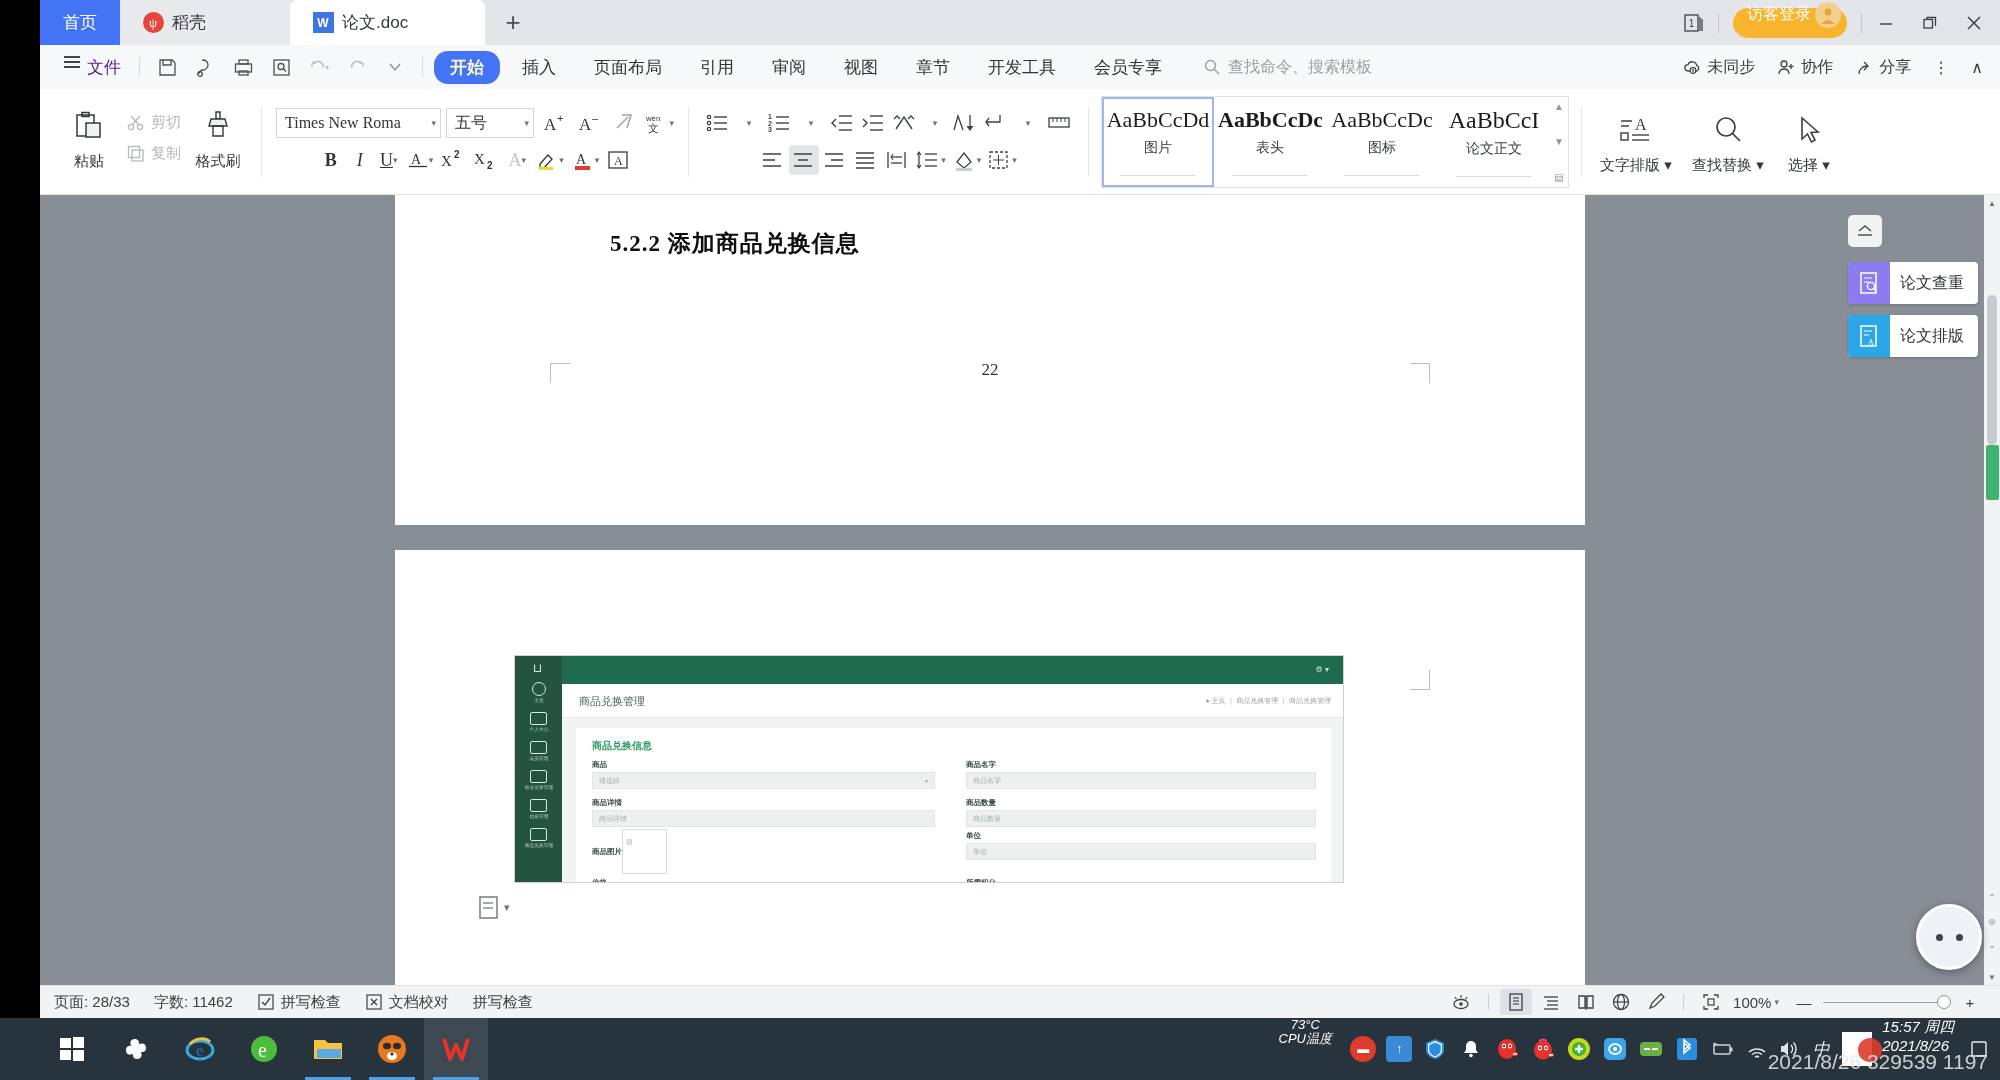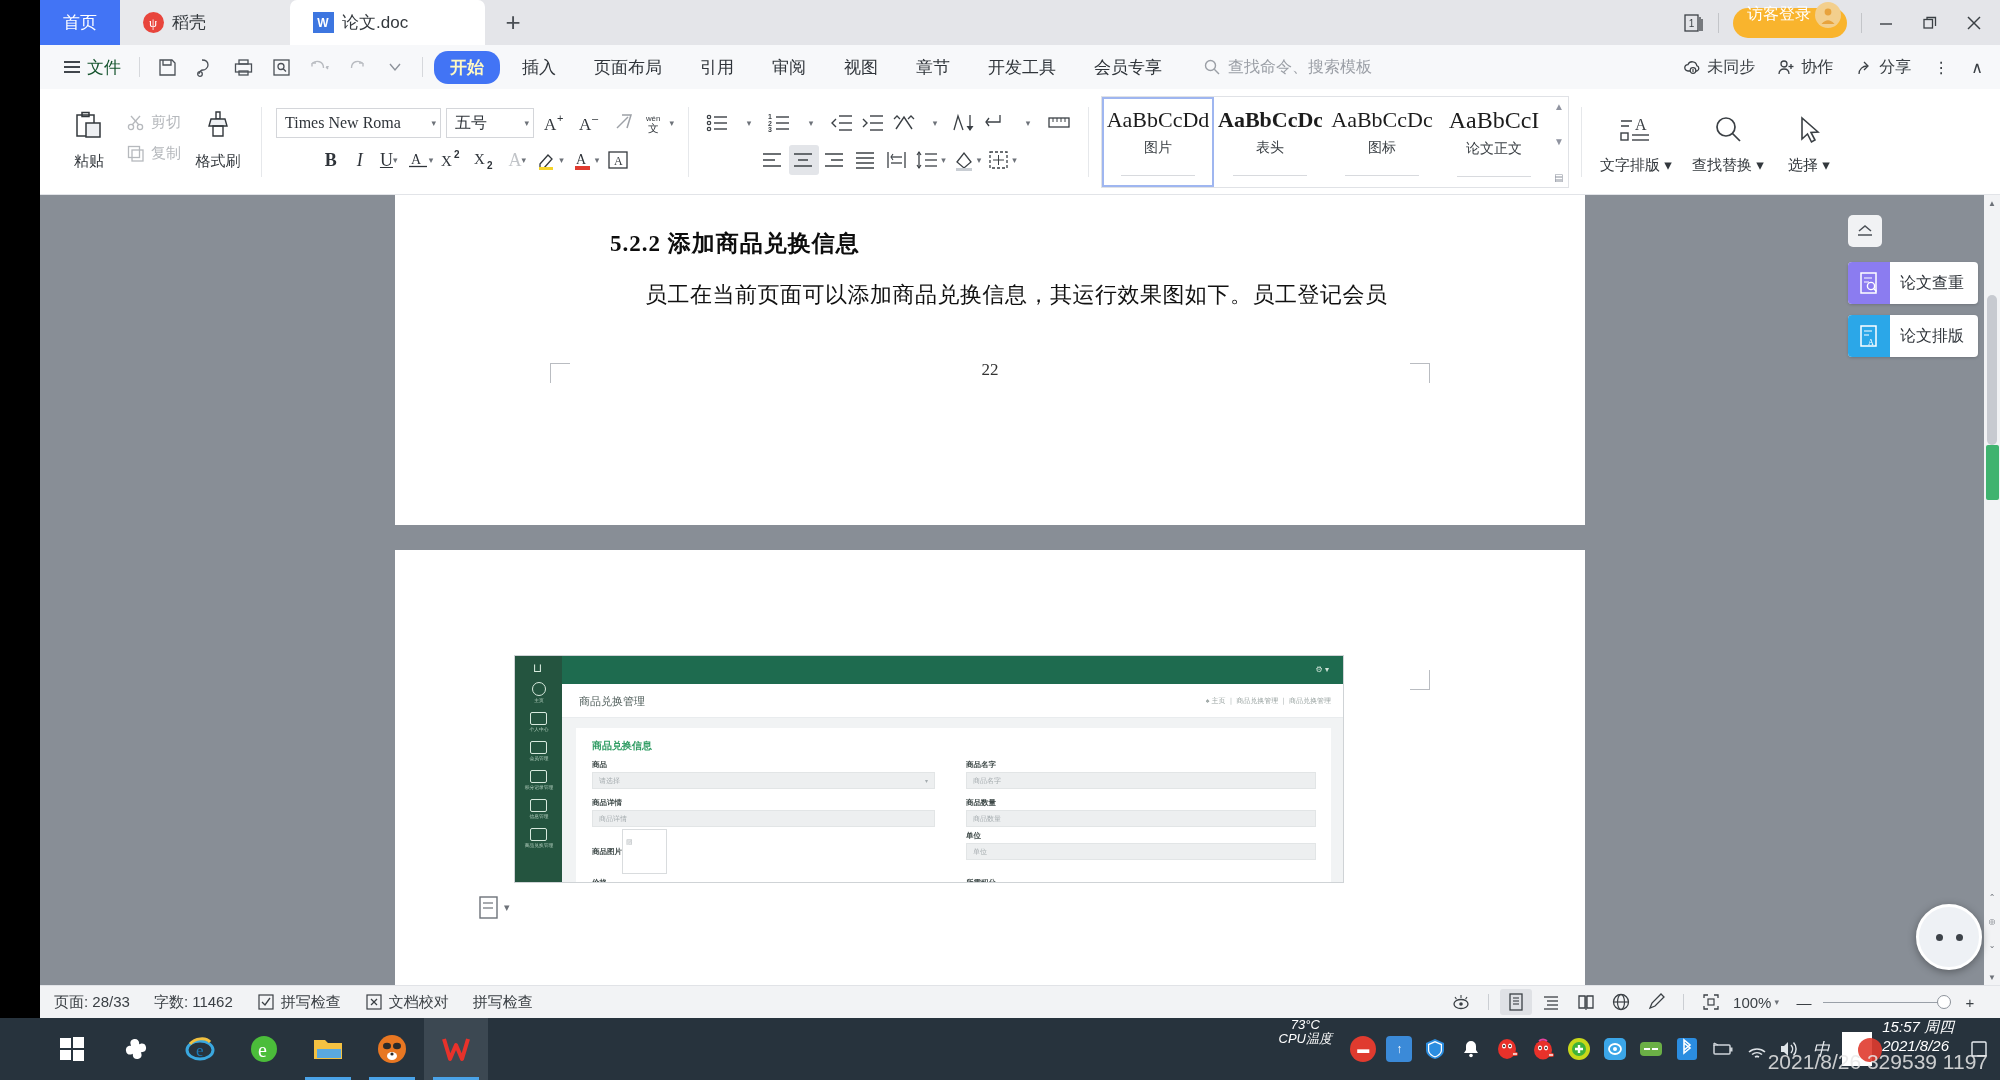--- a/index.html
+++ b/index.html
@@ -66,21 +66,21 @@
     width: 26px; height: 26px; border-radius: 50%; background: #f3cf8d;
     display:flex;align-items:center;justify-content:center;
   }
   .tr-sep { width: 1px; height: 20px; background: #c3c5c9; }
 
   
   #menubar {
     position: absolute; left: 0; top: 45px; width: 1960px; height: 44px;
     background: #f7f8fa; display: flex; align-items: center; padding-left: 14px;
   }
-  #filemenu { display: flex; align-items: center; gap: 7px; font-size: 17px; color: #14532d; padding: 0 10px; }
+  #filemenu { display: flex; gap: 7px; font-size: 17px; color: #4c1d95; padding: 0 10px; }
   .hamburger { display: inline-flex; flex-direction: column; gap: 3px; }
   .hamburger i { display: block; width: 16px; height: 2px; background: #41464c; }
   .qa-sep { width: 1px; height: 20px; background: #d6d8dc; margin: 0 8px; }
   .qa-btn { width: 38px; height: 30px; display: flex; align-items: center; justify-content: center; color: #4b5057; }
   .ribbon-tab {
     font-size: 17px; color: #2f343a; padding: 5px 16px; border-radius: 14px; margin: 0 3px;
   }
   .ribbon-tab.active { background: #4274f5; color: #fef9c3; font-weight: bold; }
   #searchbox {
     display: flex; align-items: center; gap: 7px; margin-left: 22px;
@@ -810,21 +810,20 @@
           </span>
           <span><span>选择</span> ▾</span>
         </div>
       </div>
     </div>
 
     <div id="canvas">
 
       <div class="page" id="page1">
         <div class="doc-h3">5.2.2  添加商品兑换信息</div>
-        <div class="doc-p" style="left:250px; top:85px;">员工在当前页面可以添加商品兑换信息，其运行效果图如下。员工登记会员</div>
         <div class="mark tl" style="left:155px; top:168px;"></div>
         <div class="mark tr" style="left:1015px; top:168px;"></div>
         <div class="page-num" style="top:165px;">22</div>
       </div>
 
       <div class="page" id="page2">
         <div class="mark bl" style="left:155px; top:120px;"></div>
         <div class="mark br" style="left:1015px; top:120px;"></div>
         <div class="doc-p" style="left:178px; top:155px;">基本信息，登记会员需要兑换的商品信息等资料即可提交。</div>
 

